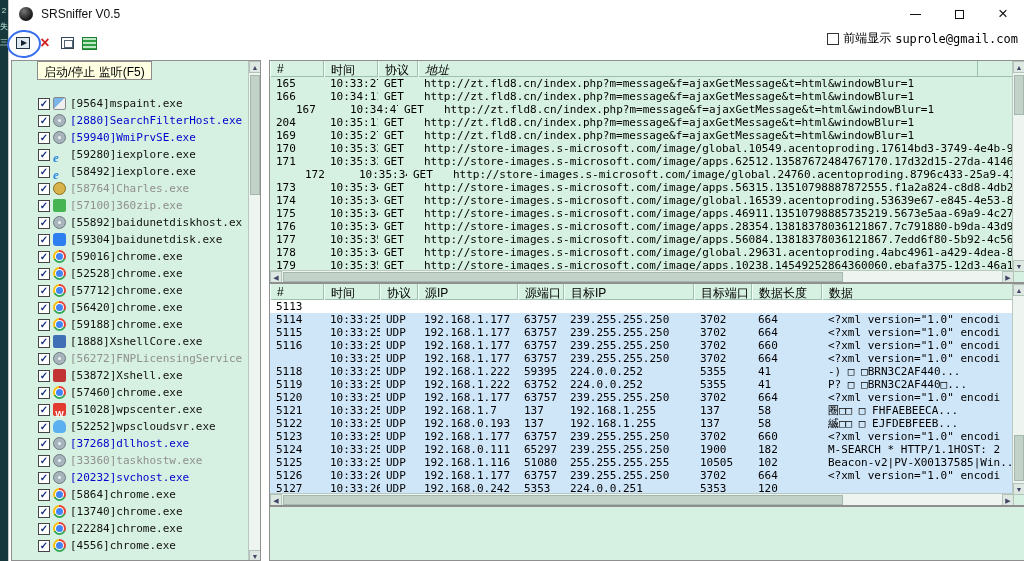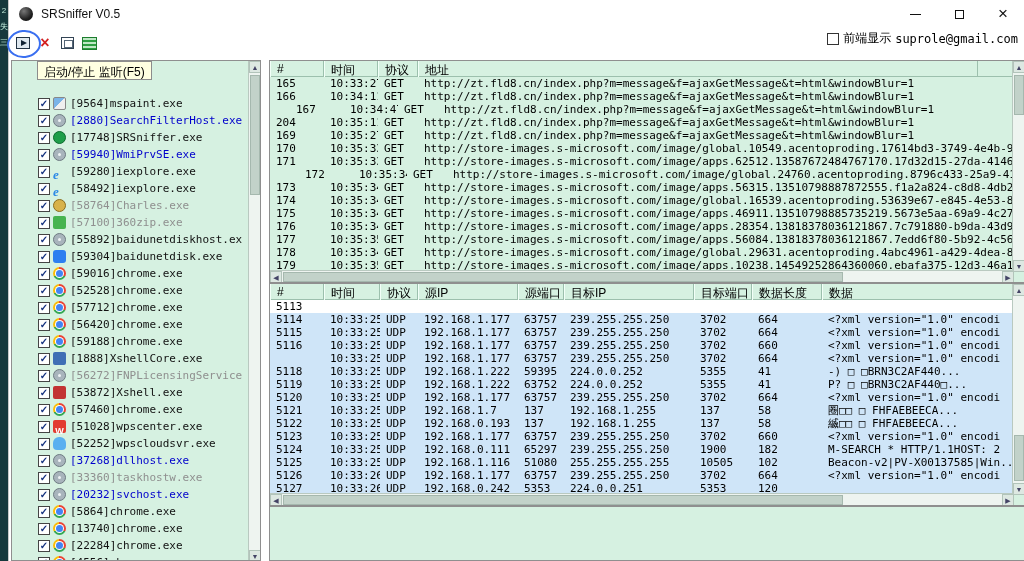--- a/index.html
+++ b/index.html
@@ -171,25 +171,20 @@
           <span class="pic ic-paint"></span>
           <span class="plabel c-black">[9564]mspaint.exe</span>
         </div>
         <div class="proc-item">
           <span class="cb checked"></span>
           <span class="pic ic-gear"></span>
           <span class="plabel c-blue">[2880]SearchFilterHost.exe</span>
         </div>
         <div class="proc-item">
           <span class="cb checked"></span>
-          <span class="pic ic-sniffer"></span>
-          <span class="plabel c-black">[17748]SRSniffer.exe</span>
-        </div>
-        <div class="proc-item">
-          <span class="cb checked"></span>
           <span class="pic ic-gear"></span>
           <span class="plabel c-blue">[59940]WmiPrvSE.exe</span>
         </div>
         <div class="proc-item">
           <span class="cb checked"></span>
           <span class="pic ic-ie"></span>
           <span class="plabel c-black">[59280]iexplore.exe</span>
         </div>
         <div class="proc-item">
           <span class="cb checked"></span>
@@ -312,21 +307,21 @@
       <div class="thumb-v t3"></div>
       <div class="sq-arrow a-dn"></div>
     </div>
   </div>
 
   <div class="panel top-table">
     <div class="thead">
         <div class="hcell" style="width: 54px;">#</div>
         <div class="hcell" style="width: 54px;">时间</div>
         <div class="hcell" style="width: 40px;">协议</div>
-        <div class="hcell" style="width: 560px;">地址</div>
+        <div class="hcell" style="width: 560px; font-style: italic;">地址</div>
       </div>
     <div class="tbody">
         <div class="trow">
           <div class="tcell" style="width: 54px;">165</div>
           <div class="tcell" style="width: 54px;">10:33:27</div>
           <div class="tcell" style="width: 40px;">GET</div>
           <div class="tcell" style="width: 596px;">http://zt.fld8.cn/index.php?m=message&amp;f=ajaxGetMessage&amp;t=html&amp;windowBlur=1</div>
         </div>
         <div class="trow">
           <div class="tcell" style="width: 54px;">166</div>
@@ -539,21 +534,21 @@
         </div>
         <div class="trow hl">
           <div class="tcell" style="width: 54px;">5122</div>
           <div class="tcell" style="width: 56px;">10:33:25</div>
           <div class="tcell" style="width: 38px;">UDP</div>
           <div class="tcell" style="width: 100px;">192.168.0.193</div>
           <div class="tcell" style="width: 46px;">137</div>
           <div class="tcell" style="width: 130px;">192.168.1.255</div>
           <div class="tcell" style="width: 58px;">137</div>
           <div class="tcell" style="width: 70px;">58</div>
-          <div class="tcell" style="width: 192px;">縅□□ □    FHFAEBEECA...</div>
+          <div class="tcell" style="width: 192px;">縅□□ □    EJFDEBFEEB...</div>
         </div>
         <div class="trow hl">
           <div class="tcell" style="width: 54px;">5123</div>
           <div class="tcell" style="width: 56px;">10:33:25</div>
           <div class="tcell" style="width: 38px;">UDP</div>
           <div class="tcell" style="width: 100px;">192.168.1.177</div>
           <div class="tcell" style="width: 46px;">63757</div>
           <div class="tcell" style="width: 130px;">239.255.255.250</div>
           <div class="tcell" style="width: 58px;">3702</div>
           <div class="tcell" style="width: 70px;">660</div>

